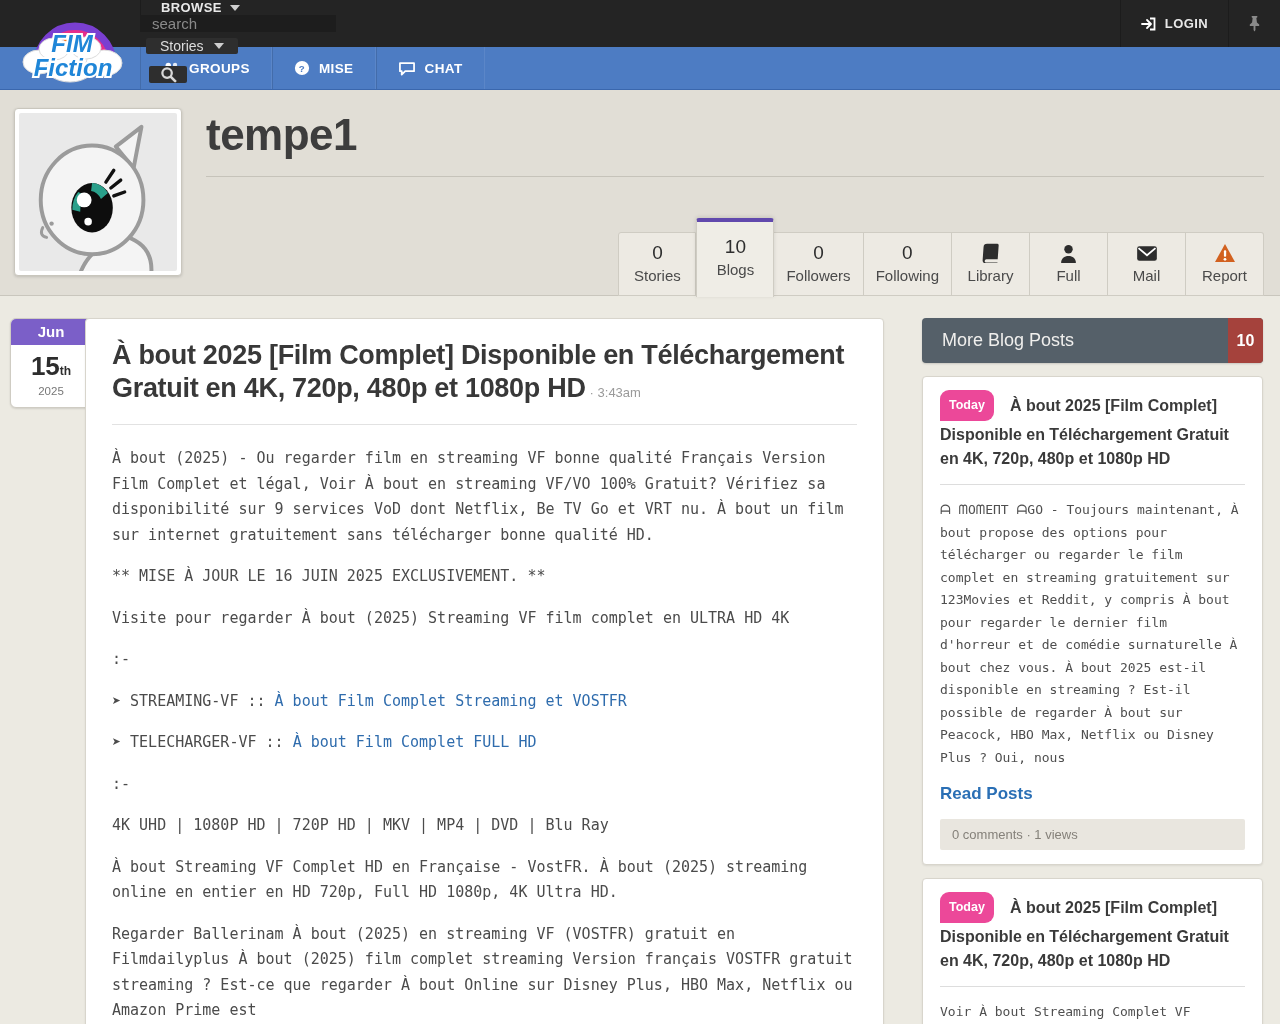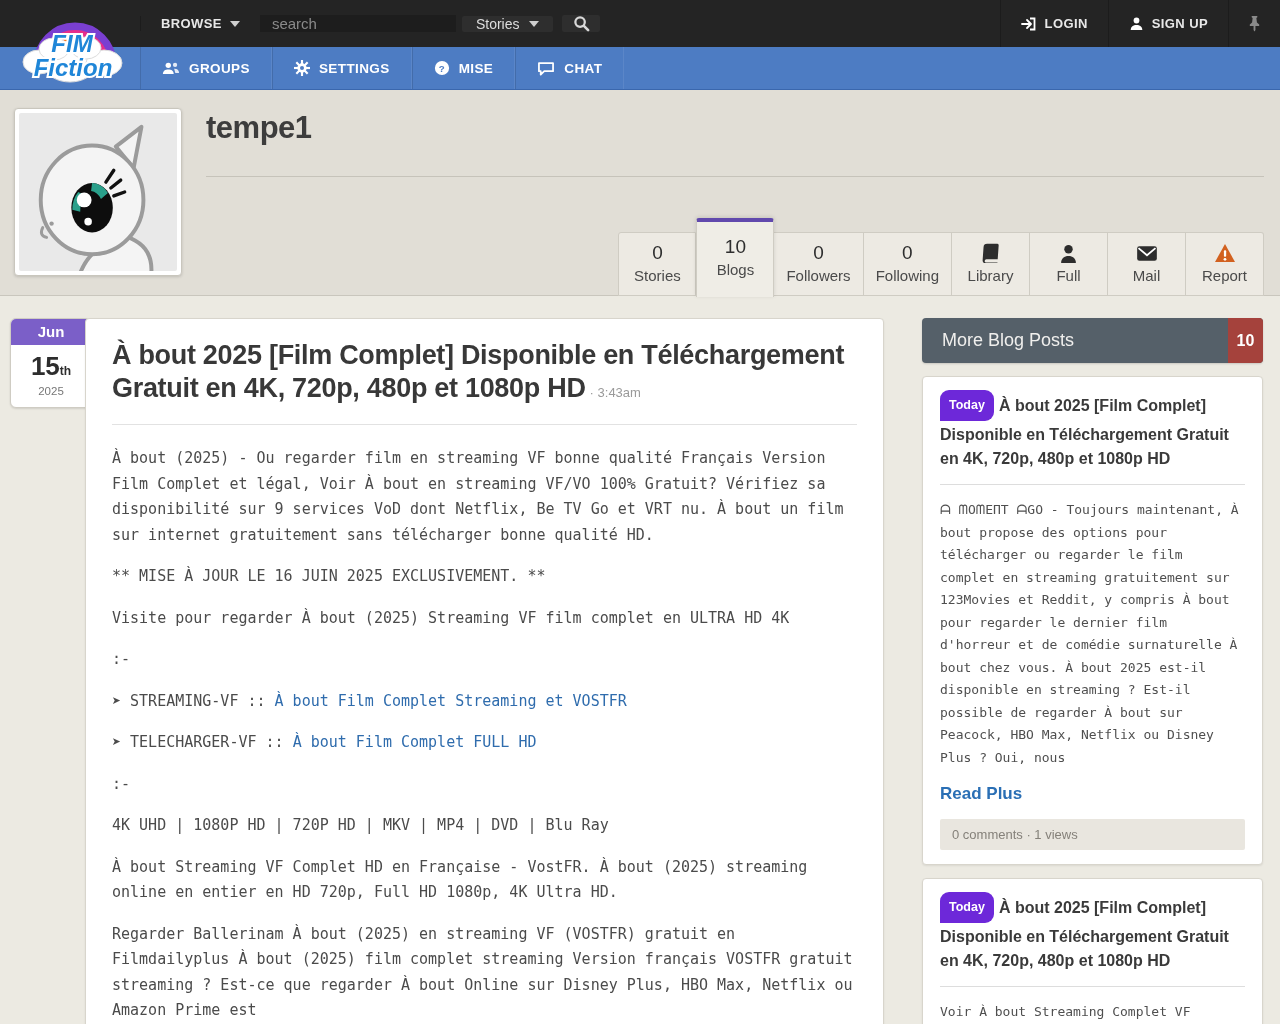--- a/index.html
+++ b/index.html
@@ -3,21 +3,21 @@
 <meta charset="utf-8">
 <style>
   * { box-sizing: border-box; margin: 0; padding: 0; }
   html,body { width:1280px; height:1024px; }
   body { font-family: "Liberation Sans", sans-serif; background:#eceae2; }
   .viewport { position:relative; width:1280px; height:1024px; overflow:hidden; }
 
   
   .topbar { position:absolute; top:0; left:0; right:0; height:47px; background:#242424; display:flex; align-items:stretch; z-index:20; }
   .logo { position:absolute; left:18px; top:4px; width:112px; height:82px; z-index:60; cursor:pointer; }
-  .topbar-left { display:flex; align-items:center; margin-left:140px; }
+  .topbar-left { display:flex; align-items:flex-start; margin-left:140px;flex-direction:column; }
   .nav-btn { display:flex; align-items:center; gap:8px; padding:0 20px; color:#e8e8e8; font-size:13px; font-weight:bold; letter-spacing:.4px; cursor:pointer; border-left:1px solid #1c1c1c; }
   .chev { width:0; height:0; border-left:5px solid transparent; border-right:5px solid transparent; border-top:6px solid #cfcfcf; }
   .search-wrap { display:flex; align-items:center; background:#1d1d1d; width:196px; padding:0 12px; }
   .search-input { background:transparent; border:none; outline:none; color:#bbb; font-size:15px; width:100%; font-family:"Liberation Sans",sans-serif; }
   .search-input::placeholder { color:#8a8a8a; }
   .scope-btn { display:flex; align-items:center; gap:10px; background:#2e2e2e; margin:6px 0 6px 6px; padding:0 14px; color:#ddd; font-size:14px; border-radius:2px; cursor:pointer; }
   .mag-btn { display:flex; align-items:center; justify-content:center; background:#2e2e2e; margin:6px 0 6px 9px; width:38px; border-radius:2px; cursor:pointer; }
   .topbar-right { margin-left:auto; display:flex; align-items:stretch; }
   .topbar-right .nav-btn { border-left:1px solid #1c1c1c; }
   .pin-btn { display:flex; align-items:center; padding:0 18px; border-left:1px solid #1c1c1c; cursor:pointer; }
@@ -25,21 +25,21 @@
   
   .subnav { position:absolute; top:47px; left:0; right:0; height:43px; background:#4d7cc3; border-bottom:1px solid #3a67ad; display:flex; align-items:stretch; z-index:10; }
   .subnav-inner { display:flex; margin-left:140px;justify-content:flex-end; }
   .sub-item { display:flex; align-items:center; gap:9px; padding:0 21px; color:#fff; font-size:13.5px; font-weight:bold; letter-spacing:.4px; border-left:1px solid rgba(0,0,0,.12); border-right:1px solid rgba(255,255,255,.08); cursor:pointer; }
   .sub-item svg { display:block; }
 
   
   .band { position:absolute; top:90px; left:0; right:0; height:206px; background:#e1ded6; border-bottom:1px solid #c9c6bd; }
   .avatar-frame { position:absolute; left:14px; top:18px; width:168px; height:168px; background:#fff; border:1px solid #c9c6bd; border-radius:4px; padding:4px; box-shadow:0 1px 3px rgba(0,0,0,.15); cursor:pointer; }
   .avatar-frame svg { width:158px; height:158px; display:block; border-radius:2px; }
-  .username { position:absolute; left:206px; top:20px; font-size:31px; font-weight:bold; color:#3d3d3d; letter-spacing:-.5px; }
+  .username { position:absolute; left:206px; top:20px; font-size:44px; font-weight:bold; color:#3d3d3d; letter-spacing:-.5px; }
   .band-rule { position:absolute; left:206px; right:16px; top:86px; border-top:1px solid #c6c3ba; }
   .member-box { position:absolute; left:206px; top:136px; background:#faf8f3; border:1px solid #d5d2c9; border-radius:3px; padding:8px 14px; box-shadow:0 1px 2px rgba(0,0,0,.06); }
   .member-line { font-size:15px; color:#6a6a6a; }
   .member-line b { color:#333; }
   .online { font-size:12px; font-weight:bold; color:#71952e; margin-top:2px; letter-spacing:.3px; }
 
   
   .tabs { position:absolute; right:16px; bottom:-1px; display:flex; align-items:flex-end; z-index:5; }
   .tab { background:#edeae3; border:1px solid #cfccc3; border-left:none; min-width:78px; padding:8px 12px 9px; display:flex; flex-direction:column; align-items:center; justify-content:center; text-decoration:none; cursor:pointer; }
   .tab:first-child { border-left:1px solid #cfccc3; border-top-left-radius:3px; }
@@ -63,21 +63,21 @@
   .post-rule { border-top:1px solid #e2e2e2; margin:15px 0 21px; }
   .post-body p { font-family:"DejaVu Sans Mono", monospace; font-size:15px; line-height:25.5px; color:#4b4b4b; margin-bottom:16px; }
   .post-body a { color:#2f6cad; text-decoration:none; cursor:pointer; }
 
   
   .sidebar { position:absolute; left:922px; top:21px; width:341px; }
   .side-header { position:relative; height:45px; background:#556069; border-radius:4px; box-shadow:0 1px 2px rgba(0,0,0,.15); }
   .side-header-title { color:#f0efed; font-size:18px; line-height:45px; padding-left:20px; }
   .side-header-count { position:absolute; right:0; top:0; bottom:0; width:35px; background:#a5423c; border-radius:0 4px 4px 0; color:#fff; font-size:16px; font-weight:bold; display:flex; align-items:center; justify-content:center; }
   .side-card { background:#fff; border:1px solid #d8d5cc; border-radius:4px; box-shadow:0 1px 2px rgba(0,0,0,.08); margin-top:13px; padding:15px 17px 14px; }
-  .today-badge { display:inline-block; background:#6d28d9; color:#fff; font-size:12.5px; font-weight:bold; padding:3px 9px 4px; border-radius:9px 9px 9px 0; margin-right:5px; position:relative; top:-2px; cursor:pointer; }
+  .today-badge { display:inline-block; background:#ec4899; color:#fff; font-size:12.5px; font-weight:bold; padding:3px 9px 4px; border-radius:9px 9px 9px 0; margin-right:16px; position:relative; top:-2px; cursor:pointer; }
   .side-title { font-size:16px; font-weight:bold; line-height:24px; color:#3a3a3a; cursor:pointer; }
   .side-rule { border-top:1px solid #ddd; margin:13px 0 14px; }
   .side-excerpt { font-family:"DejaVu Sans Mono", monospace; font-size:13px; line-height:22.5px; color:#4f4f4f; }
   .read-more { display:inline-block; margin-top:15px; color:#2a6fb5; font-size:17px; font-weight:bold; text-decoration:none; cursor:pointer; }
   .side-footer { margin-top:15px; background:#e9e6df; border-radius:2px; padding:8px 12px; font-size:13px; color:#85817a; }
 </style>
 </head>
 <body>
 
 <div class="viewport">
@@ -102,27 +102,20 @@
         </svg>
       </div>
     </div>
     <div class="topbar-right">
       <div class="nav-btn">
         <svg width="16" height="16" viewBox="0 0 16 16">
           <path d="M1 8h8M6 4l4 4-4 4" stroke="#fff" stroke-width="1.8" fill="none" stroke-linecap="round" stroke-linejoin="round"></path>
           <path d="M9 2.5h4.5v11H9" stroke="#fff" stroke-width="1.8" fill="none"></path>
         </svg>
         <span>LOGIN</span>
-      </div>
-      <div class="nav-btn">
-        <svg width="15" height="15" viewBox="0 0 16 16" fill="#fff">
-          <circle cx="8" cy="4.8" r="3.1"></circle>
-            <path d="M1.8 15c0-3.6 2.8-5.4 6.2-5.4s6.2 1.8 6.2 5.4z"></path>
-        </svg>
-        <span>SIGN UP</span>
       </div>
       <div class="pin-btn">
         <svg width="15" height="17" viewBox="0 0 16 18" fill="#8a8a8a">
           <path d="M5 1h6v1.2l-1 .8.6 5 2.4 2v1.6H9v4.4L8 17.6 7 16v-4.4H3V10l2.4-2 .6-5-1-.8z"></path>
         </svg>
       </div>
     </div>
   </div>
 
   <div class="logo">
@@ -154,37 +147,20 @@
       <div class="sub-item">
         <svg width="18" height="15" viewBox="0 0 20 16" fill="#fff">
           <circle cx="7" cy="4.5" r="3"></circle>
             <path d="M1 14c0-3.4 2.6-5 6-5s6 1.6 6 5z"></path>
           <circle cx="14.5" cy="4" r="2.4" opacity=".85"></circle>
             <path d="M13.5 8.3c3-.2 5.5 1.4 5.5 4.7h-4.2" opacity=".85"></path>
         </svg>
         <span>GROUPS</span>
       </div>
       <div class="sub-item">
-        <svg width="16" height="16" viewBox="0 0 24 24" fill="#fff">
-          <g>
-            <rect x="10.4" y="0" width="3.2" height="6"></rect>
-            <rect x="10.4" y="18" width="3.2" height="6"></rect>
-            <rect x="10.4" y="0" width="3.2" height="6" transform="rotate(90 12 12)"></rect>
-            <rect x="10.4" y="18" width="3.2" height="6" transform="rotate(90 12 12)"></rect>
-            <rect x="10.4" y="0" width="3.2" height="6" transform="rotate(45 12 12)"></rect>
-            <rect x="10.4" y="18" width="3.2" height="6" transform="rotate(45 12 12)"></rect>
-            <rect x="10.4" y="0" width="3.2" height="6" transform="rotate(-45 12 12)"></rect>
-            <rect x="10.4" y="18" width="3.2" height="6" transform="rotate(-45 12 12)"></rect>
-            <circle cx="12" cy="12" r="7"></circle>
-          </g>
-          <circle cx="12" cy="12" r="3" fill="#4d7cc3"></circle>
-        </svg>
-        <span>SETTINGS</span>
-      </div>
-      <div class="sub-item">
         <svg width="16" height="16" viewBox="0 0 18 18">
           <circle cx="9" cy="9" r="8" fill="#fff"></circle>
           <text x="9" y="13" text-anchor="middle" font-size="11" font-weight="bold" fill="#4d7cc3" font-family="Liberation Sans, sans-serif">?</text>
         </svg>
         <span>MISE</span>
       </div>
       <div class="sub-item">
         <svg width="18" height="15" viewBox="0 0 20 17">
           <path d="M2 2.5h16v9H8l-4 4v-4H2z" fill="none" stroke="#fff" stroke-width="2" stroke-linejoin="round"></path>
         </svg>
@@ -301,21 +277,21 @@
     <div class="sidebar">
       <div class="side-header">
         <div class="side-header-title">More Blog Posts</div>
         <div class="side-header-count">10</div>
       </div>
 
       <div class="side-card">
         <div class="side-title"><span class="today-badge">Today</span><span>À bout 2025 [Film Complet] Disponible en Téléchargement Gratuit en 4K, 720p, 480p et 1080p HD</span></div>
         <div class="side-rule"></div>
         <div class="side-excerpt">ᗩ ᗰOᗰEΠT ᗩGO - Toujours maintenant, À bout propose des options pour télécharger ou regarder le film complet en streaming gratuitement sur 123Movies et Reddit, y compris À bout pour regarder le dernier film d'horreur et de comédie surnaturelle À bout chez vous. À bout 2025 est-il disponible en streaming ? Est-il possible de regarder À bout sur Peacock, HBO Max, Netflix ou Disney Plus ? Oui, nous</div>
-        <a class="read-more">Read Plus</a>
+        <a class="read-more">Read Posts</a>
         <div class="side-footer">0 comments · 1 views</div>
       </div>
 
       <div class="side-card">
         <div class="side-title"><span class="today-badge">Today</span><span>À bout 2025 [Film Complet] Disponible en Téléchargement Gratuit en 4K, 720p, 480p et 1080p HD</span></div>
         <div class="side-rule"></div>
         <div class="side-excerpt">Voir À bout Streaming Complet VF Regarder des Films de À bout streaming film complet en français. Regarder film complet À bout (2025) en Streaming français sans inscription. Bonne qualite HD 720p, Full HD 1080p,</div>
       </div>
     </div>
 

